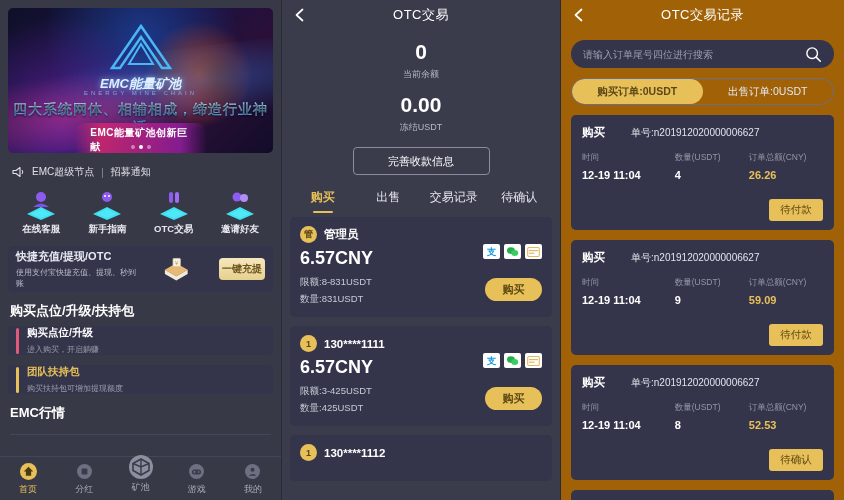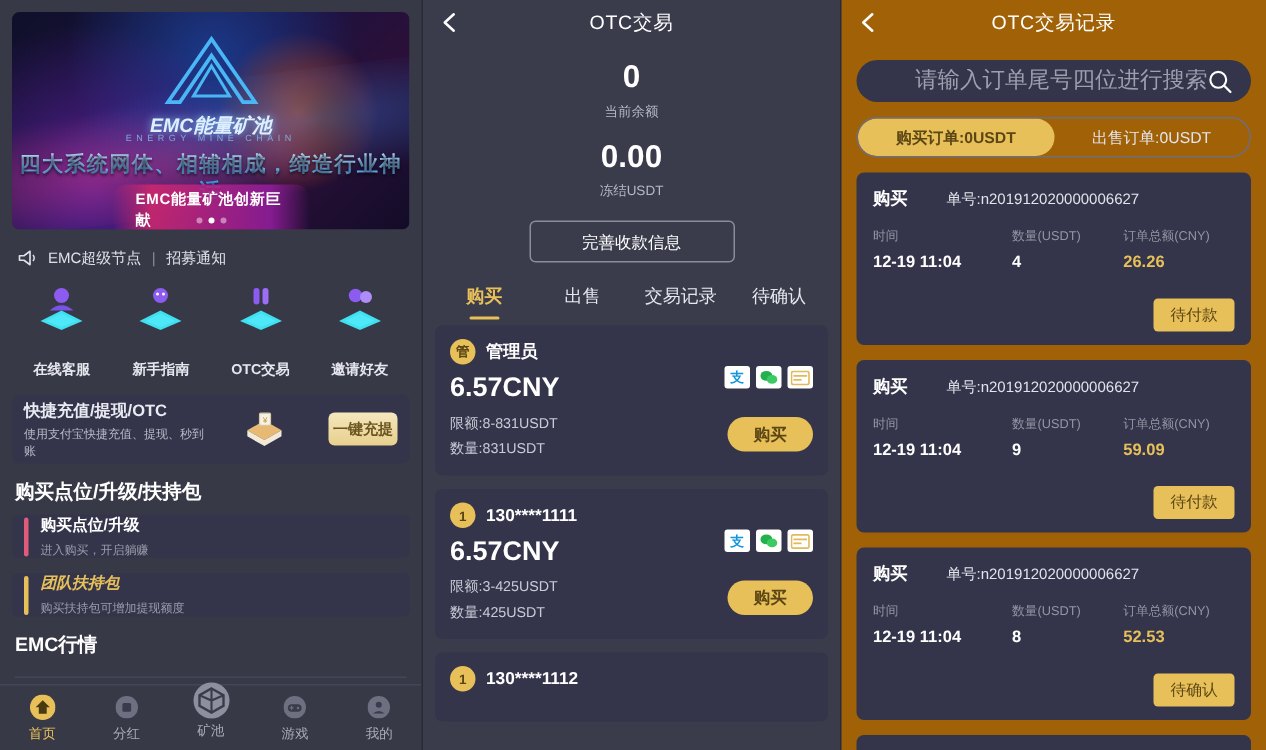--- a/index.html
+++ b/index.html
@@ -74,21 +74,21 @@
   .banner .dots i { width: 4px; height: 4px; border-radius: 50%; background: rgba(255,255,255,.45); display: block; }
   .banner .dots i.on { background: #fff; }
 
   .notice { display: flex; align-items: center; gap: 7px; padding: 4px 12px 2px 12px; }
   .notice .txt { color: #dfe0e8; font-size: 10px; }
   .notice .sep { color: #8a8b99; font-size: 10px; }
 
   .quicks { display: flex; padding: 6px 8px 8px 8px; }
   .quick { flex: 1; text-align: center; cursor: pointer; }
   .quick .qi { height: 34px; display: flex; align-items: flex-end; justify-content: center; }
-  .quick .ql { margin-top: 19px; font-size: 9.5px; color: #e6e7ee; font-weight: bold; }
+  .quick .ql { margin-top: 2px; font-size: 9.5px; color: #e6e7ee; font-weight: bold; }
 
   .recharge {
     margin: 2px 8px 0 8px; height: 46px; border-radius: 5px; background: #34354a;
     display: flex; align-items: center; padding: 0 8px; position: relative; gap: 21px;
   }
   .recharge .rt1 { font-size: 11px; color: #e9eaf2; font-weight: bold; }
   .recharge .rt2 { font-size: 8px; color: #b9bac8; margin-top: 3px; }
   .recharge .env { width: 34px; height: 30px; margin-left: auto; }
   .recharge .rbtn {
     margin-left: 6px; width: 48px; height: 22px; border-radius: 4px;
@@ -99,21 +99,21 @@
 
   .sec-title { font-size: 13px; font-weight: bold; color: #ffffff; padding: 10px 10px 6px 10px; }
 
   .two-cards { display: flex; gap: 10px; padding: 0 8px; flex-direction: column; }
   .tc { flex: 1; height: 50px; border-radius: 4px; background: #34354a; display: flex; align-items: center; }
   .tc .bar { width: 3px; height: 26px; border-radius: 2px; margin: 0 8px; }
   .tc .bar.red { background: #e05a7a; }
   .tc .bar.gold { background: #e8c05a; }
   .tc .t1 { font-size: 10.5px; font-weight: bold; }
   .tc .t1.red { color: #ffffff; }
-  .tc .t1.gold { color: #e8c05a; font-style: italic; }
+  .tc .t1.gold { color: #e8c05a; }
   .tc .t2 { font-size: 8px; color: #9b9cab; margin-top: 4px; }
 
   .hrline { height: 1px; background: #45465a; margin: 6px 10px 0 10px; }
 
   .tabbar {
     position: absolute; left: 0; right: 0; bottom: 0; height: 44px;
     background: #383947; display: flex; align-items: center;
     border-top: 1px solid #44455a;
   }
   .tabitem { flex: 1; text-align: center; cursor: pointer; position: relative; }
@@ -164,21 +164,21 @@
     display: flex; align-items: center; justify-content: center; cursor: pointer;
   }
 
   
   .search {
     margin: 10px 10px 0 10px; height: 28px; border-radius: 14px; background: #34354a;
     display: flex; align-items: center; padding: 0 12px;
   }
   .search input {
     flex: 1; background: transparent; border: none; outline: none;
-    color: #e4e5ee; font-size: 15px; font-family: Liberation Serif, serif; text-align: right;
+    color: #e4e5ee; font-size: 10px; font-family: Liberation Serif, serif;
   }
   .search input::placeholder { color: #9d9eae; }
   .seg {
     margin: 10px 10px 0 10px; height: 27px; border: 1px solid #6d6e80; border-radius: 14px;
     display: flex; overflow: hidden;
   }
   .seg div {
     flex: 1; display: flex; align-items: center; justify-content: center;
     font-size: 10.5px; color: #e4e5ee; cursor: pointer;
   }

